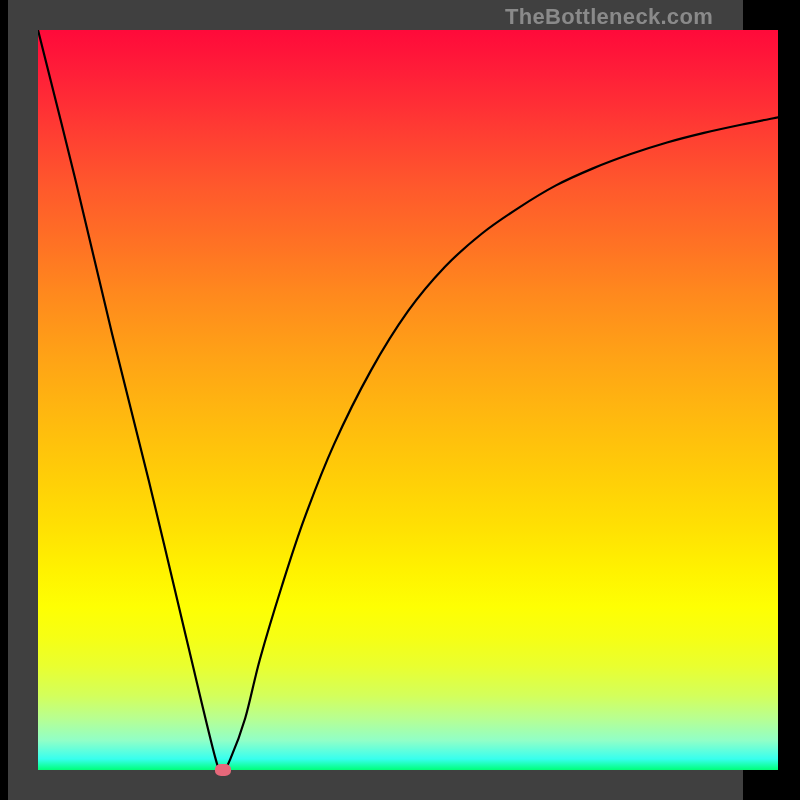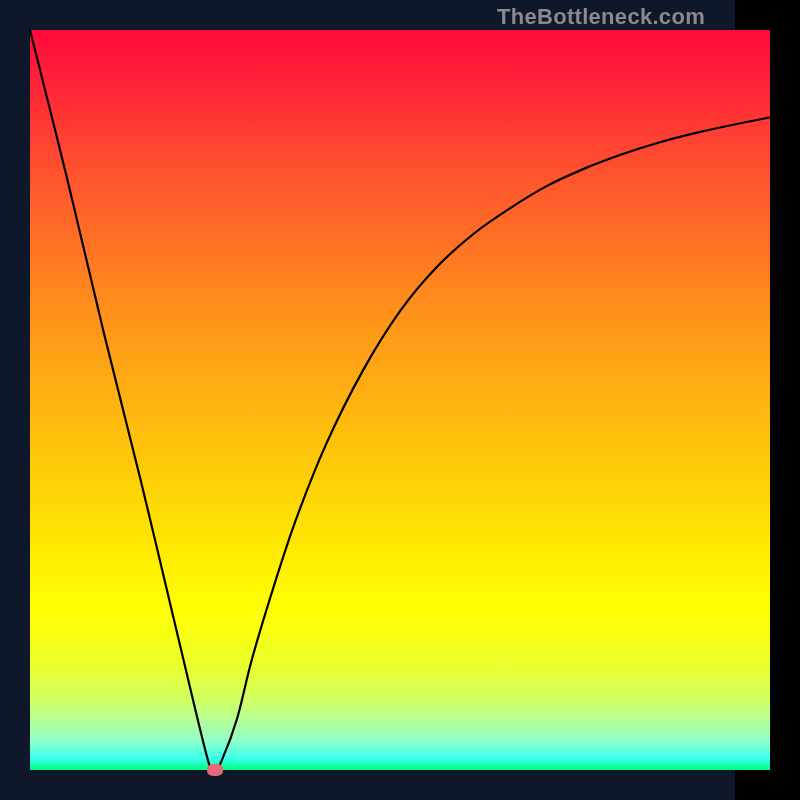--- a/index.html
+++ b/index.html
@@ -6,24 +6,24 @@
     margin: 0;
     padding: 0;
     width: 800px;
     height: 800px;
     background: #000000;
     overflow: hidden;
   }
   .frame {
     position: absolute;
     top: 0;
-    left: 0;
+    left: 8px;
     width: 735px;
     height: 800px;
-    background: #0f172a;
+    background: #404040;
   }
   .plot-area {
     position: absolute;
     top: 30px;
     left: 30px;
     width: 740px;
     height: 740px;
     background: linear-gradient(to bottom,
       #ff0a3a 0%,
       #ff1f38 6%,

